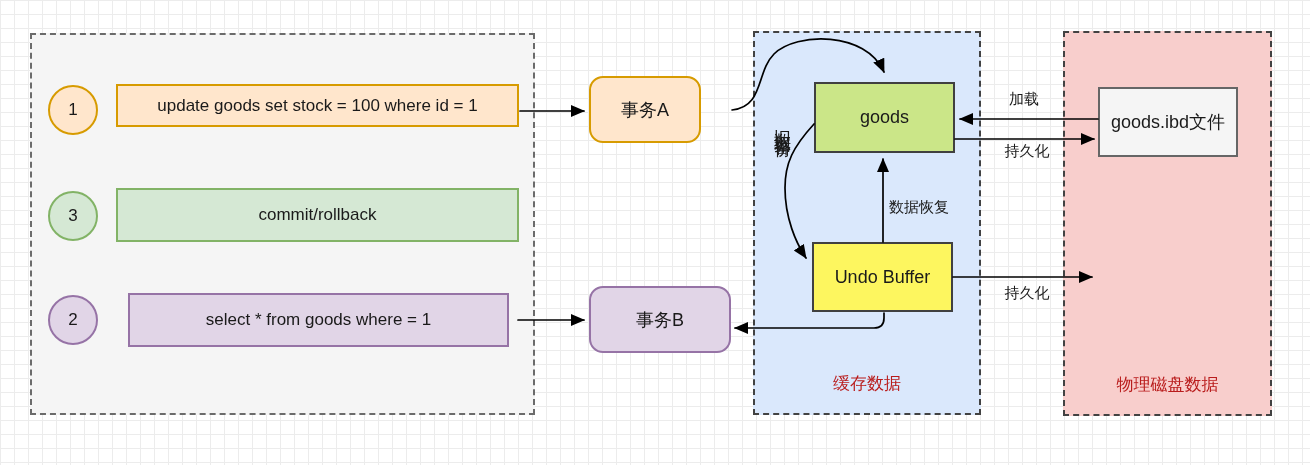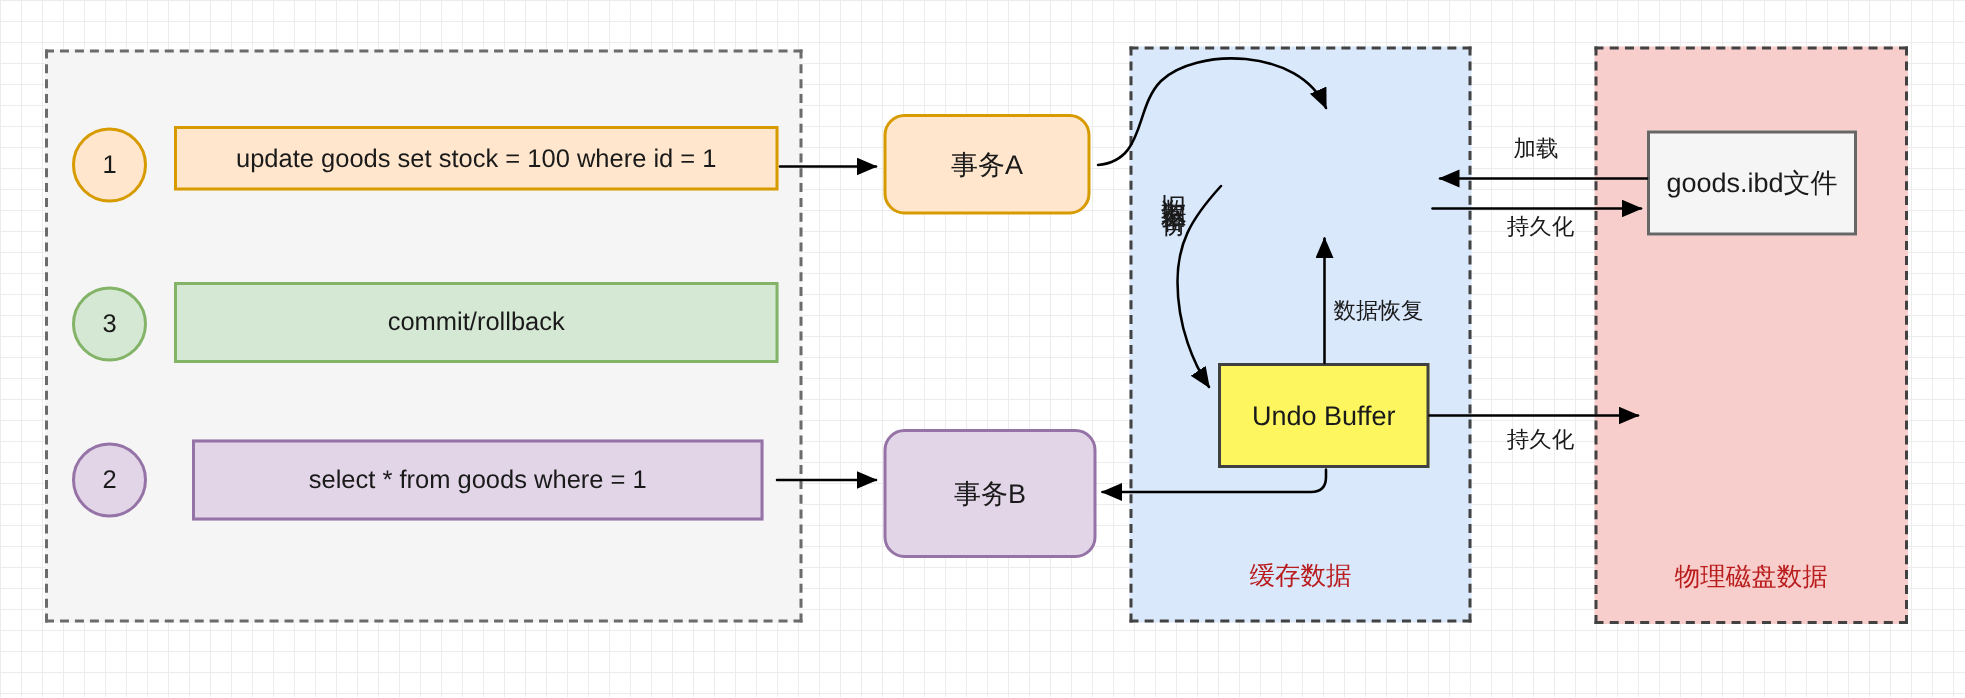--- a/index.html
+++ b/index.html
@@ -79,23 +79,24 @@
 
   <div class="badge orange" style="left:48px;top:85px;">1</div>
   <div class="sqlbox orange" style="left:116px;top:84px;width:403px;height:43px;">update goods set stock = 100 where id = 1</div>
 
   <div class="badge green" style="left:48px;top:191px;">3</div>
   <div class="sqlbox green" style="left:116px;top:188px;width:403px;height:54px;">commit/rollback</div>
 
   <div class="badge purple" style="left:48px;top:295px;">2</div>
   <div class="sqlbox purple" style="left:128px;top:293px;width:381px;height:54px;">select * from goods where = 1</div>
 
-  <div class="node rounded orange" style="left:589px;top:76px;width:138px;height:67px;">事务A</div>
-  <div class="node rounded purple" style="left:589px;top:286px;width:142px;height:86px;">事务B</div>
+  <div class="node rounded orange" style="left:589px;top:76px;width:112px;height:67px;">事务A</div>
+  <div class="node rounded purple" style="left:589px;top:286px;width:142px;height:67px;">事务B</div>
 
+  <div class="node lime" style="left:814px;top:82px;width:141px;height:71px;">goods</div>
   <div class="node yellow" style="left:812px;top:242px;width:141px;height:70px;">Undo Buffer</div>
 
   <div class="node file" style="left:1098px;top:87px;width:140px;height:70px;">goods.ibd文件</div>
 
   <div class="edge-label center" style="left:993px;top:90px;width:62px;">加载</div>
   <div class="edge-label center" style="left:993px;top:142px;width:68px;">持久化</div>
   <div class="edge-label center" style="left:993px;top:284px;width:68px;">持久化</div>
   <div class="edge-label" style="left:889px;top:198px;">数据恢复</div>
   <div class="v-label" style="left:770px;top:116px;">旧数据备份</div>
 

